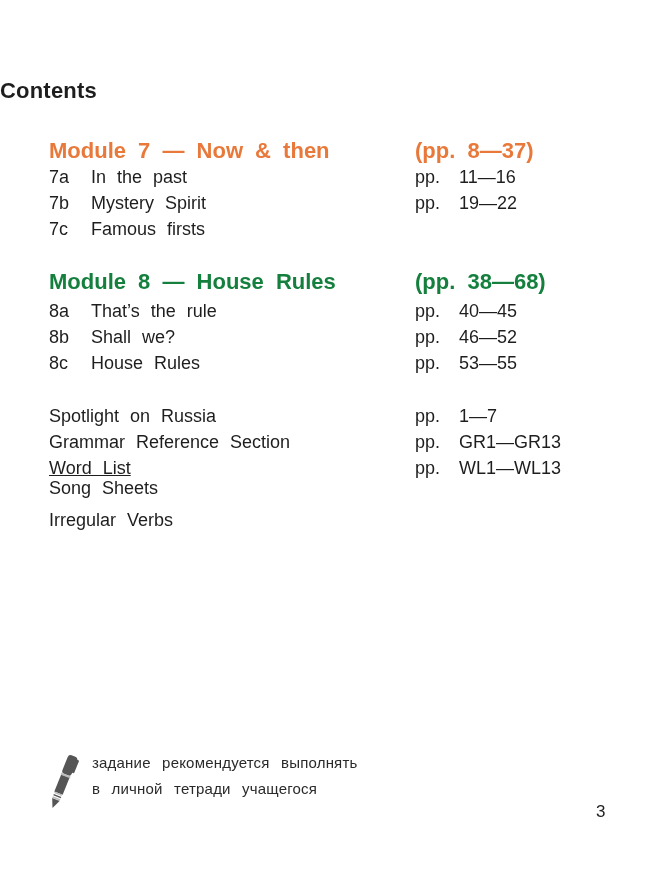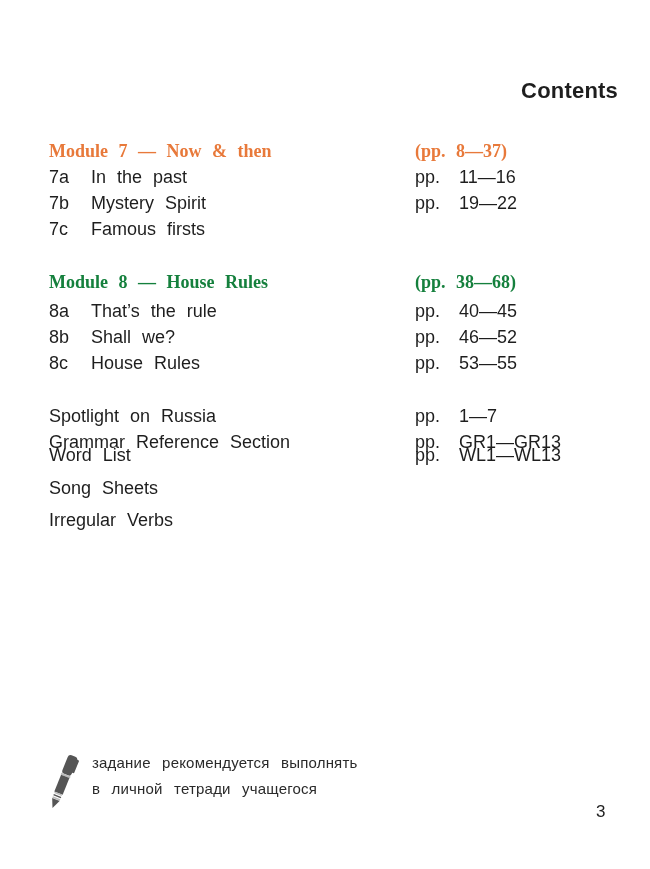--- a/index.html
+++ b/index.html
@@ -13,21 +13,21 @@
       position: relative;
       overflow: hidden;
       font-family: "Liberation Sans", sans-serif;
       color: #1e1e1e;
     }
     .title {
       position: absolute;
       top: 78px;
       left: 0;
       width: 618px;
-      text-align: right;
+      text-align: left;
       font-weight: bold;
       font-size: 22px;
       letter-spacing: 0.2px;
       color: #1e1e1e;
     }
     .row {
       position: absolute;
       left: 49px;
       width: 560px;
       height: 26px;
@@ -44,22 +44,21 @@
       position: absolute;
       left: 366px;
       top: 0;
     }
     .row .pages .pp {
       display: inline-block;
       width: 44px;
     }
     .module {
       font-weight: bold;
-      font-size: 18px;
-      font-family: Liberation Serif, serif;
+      font-size: 22px;
     }
     .module.m7 { color: #e8793a; }
     .module.m8 { color: #15803d; }
 
     .note {
       position: absolute;
       left: 44px;
       top: 748px;
       height: 60px;
     }
@@ -129,21 +128,21 @@
 </div>
 
 <div class="row" style="top:403px;">
   <span>Spotlight on Russia</span>
   <span class="pages"><span class="pp">pp.</span><span>1—7</span></span>
 </div>
 <div class="row" style="top:429px;">
   <span>Grammar Reference Section</span>
   <span class="pages"><span class="pp">pp.</span><span>GR1—GR13</span></span>
 </div>
-<div class="row" style="top:442px;">
+<div class="row" style="top:455px;text-decoration:underline;">
   <span>Word List</span>
   <span class="pages"><span class="pp">pp.</span><span>WL1—WL13</span></span>
 </div>
 <div class="row" style="top:475px;">
   <span>Song Sheets</span>
 </div>
 <div class="row" style="top:507px;">
   <span>Irregular Verbs</span>
 </div>
 

